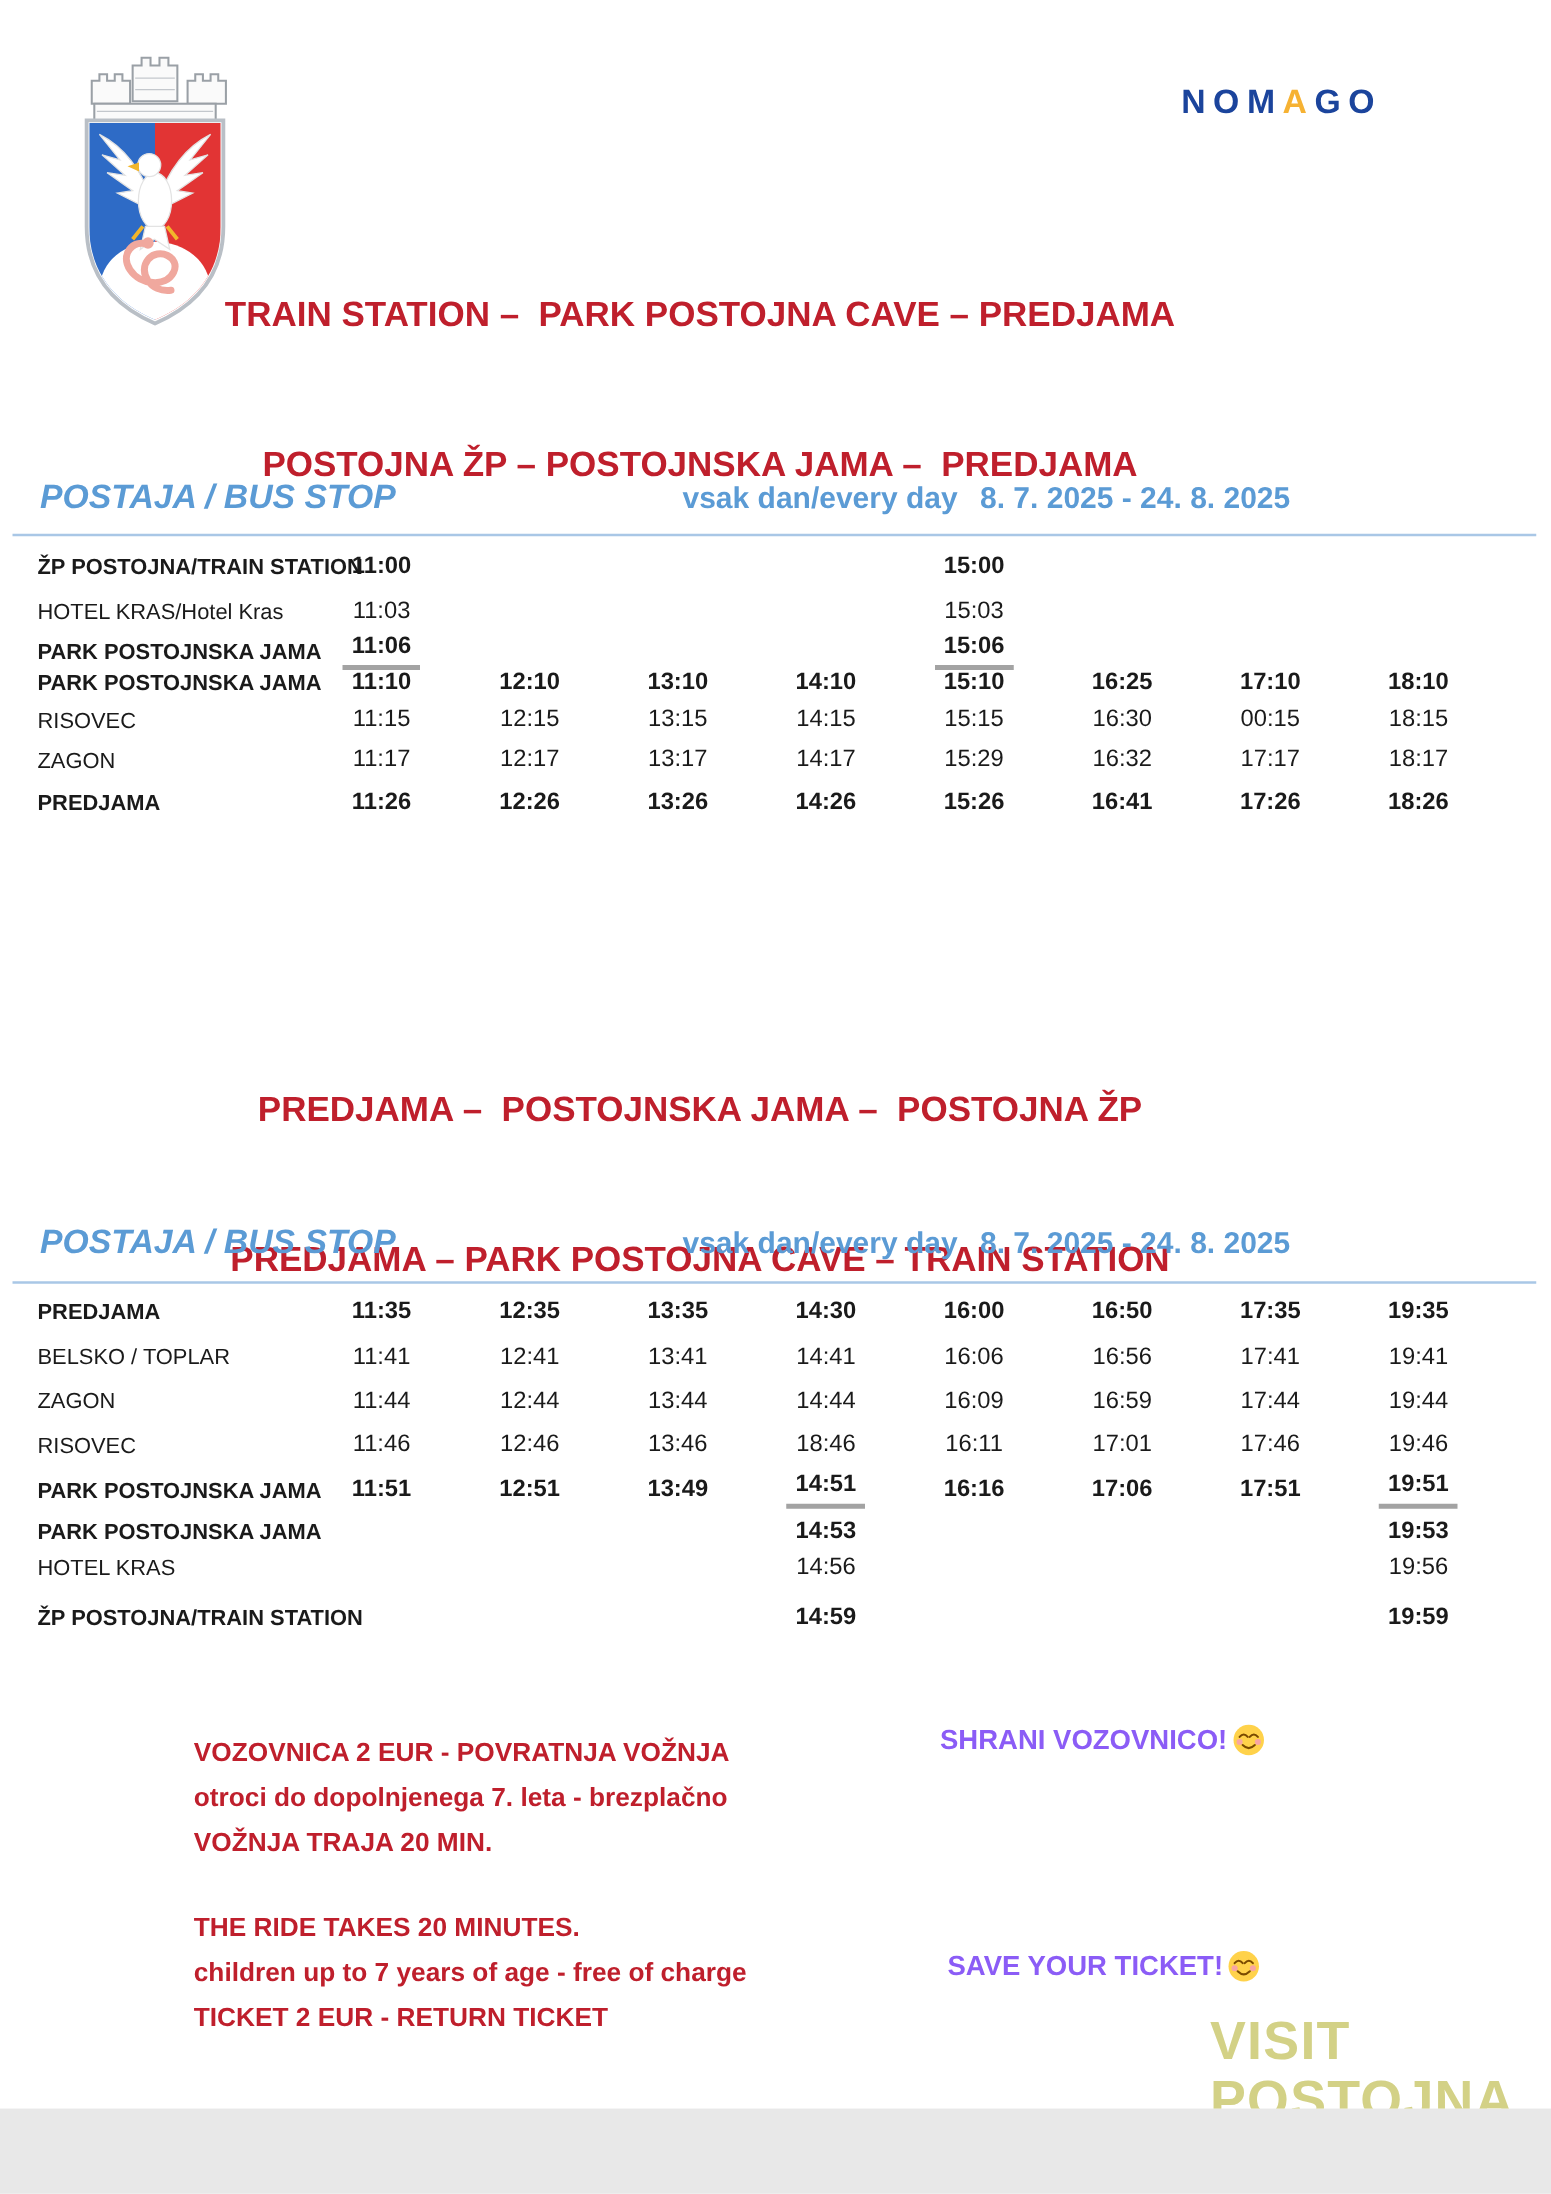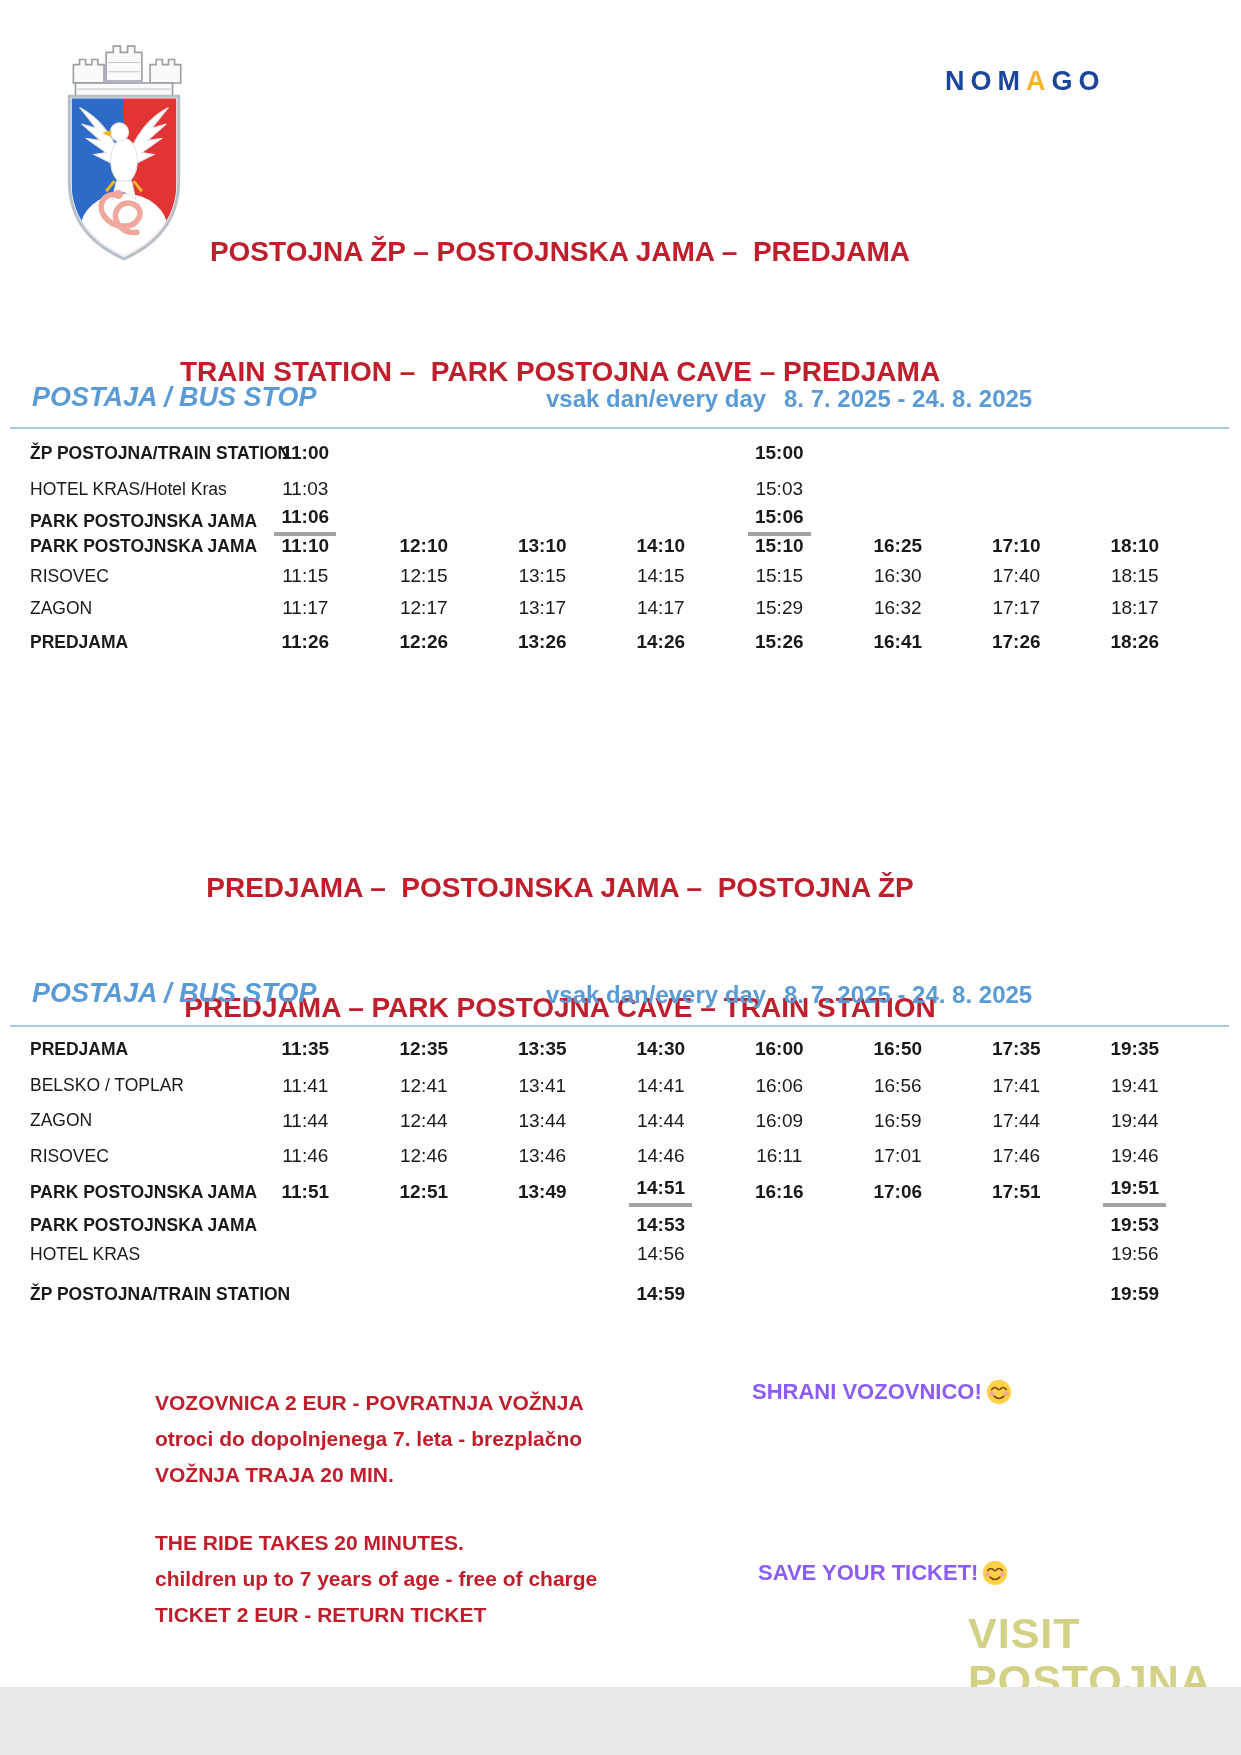--- a/index.html
+++ b/index.html
@@ -89,22 +89,22 @@
       <g fill="none" stroke="#f0a89e" stroke-width="5.5" stroke-linecap="round">
         <path d="M62,152 C50,148 40,160 48,172 C56,184 76,186 82,174 C88,162 70,154 62,164 C54,174 64,190 80,188"></path>
       </g>
       <circle cx="62" cy="151" r="4.5" fill="#f0a89e"></circle>
     </g>
   </svg>
 
   <div class="nomago"><span>NOM</span><span class="a">A</span><span>GO</span></div>
 
   <div class="route-title rt1">
+    <div>TRAIN STATION –  PARK POSTOJNA CAVE – PREDJAMA</div>
     <div>POSTOJNA ŽP – POSTOJNSKA JAMA –  PREDJAMA</div>
-    <div>TRAIN STATION –  PARK POSTOJNA CAVE – PREDJAMA</div>
   </div>
 
   <div class="thead" style="top:382px;">
     <span class="stop">POSTAJA / BUS STOP</span>
     <span class="days">vsak dan/every day</span>
     <span class="dates">8. 7. 2025 - 24. 8. 2025</span>
   </div>
   <div class="hrule" style="top:427px;"></div>
 
   <div class="ttable" style="top:434px;">
@@ -153,21 +153,21 @@
       <div class="t">18:10</div>
     </div>
     <div class="trow h32">
       <div class="label">RISOVEC</div>
       <div class="t">11:15</div>
       <div class="t">12:15</div>
       <div class="t">13:15</div>
       <div class="t">14:15</div>
       <div class="t">15:15</div>
       <div class="t">16:30</div>
-      <div class="t">17:40</div>
+      <div class="t">00:15</div>
       <div class="t">18:15</div>
     </div>
     <div class="trow h32">
       <div class="label">ZAGON</div>
       <div class="t">11:17</div>
       <div class="t">12:17</div>
       <div class="t">13:17</div>
       <div class="t">14:17</div>
       <div class="t">15:29</div>
       <div class="t">16:32</div>
@@ -231,21 +231,21 @@
       <div class="t">16:09</div>
       <div class="t">16:59</div>
       <div class="t">17:44</div>
       <div class="t">19:44</div>
     </div>
     <div class="trow h36">
       <div class="label">RISOVEC</div>
       <div class="t">11:46</div>
       <div class="t">12:46</div>
       <div class="t">13:46</div>
-      <div class="t">14:46</div>
+      <div class="t">18:46</div>
       <div class="t">16:11</div>
       <div class="t">17:01</div>
       <div class="t">17:46</div>
       <div class="t">19:46</div>
     </div>
     <div class="trow bold h36">
       <div class="label">PARK POSTOJNSKA JAMA</div>
       <div class="t">11:51</div>
       <div class="t">12:51</div>
       <div class="t">13:49</div>

